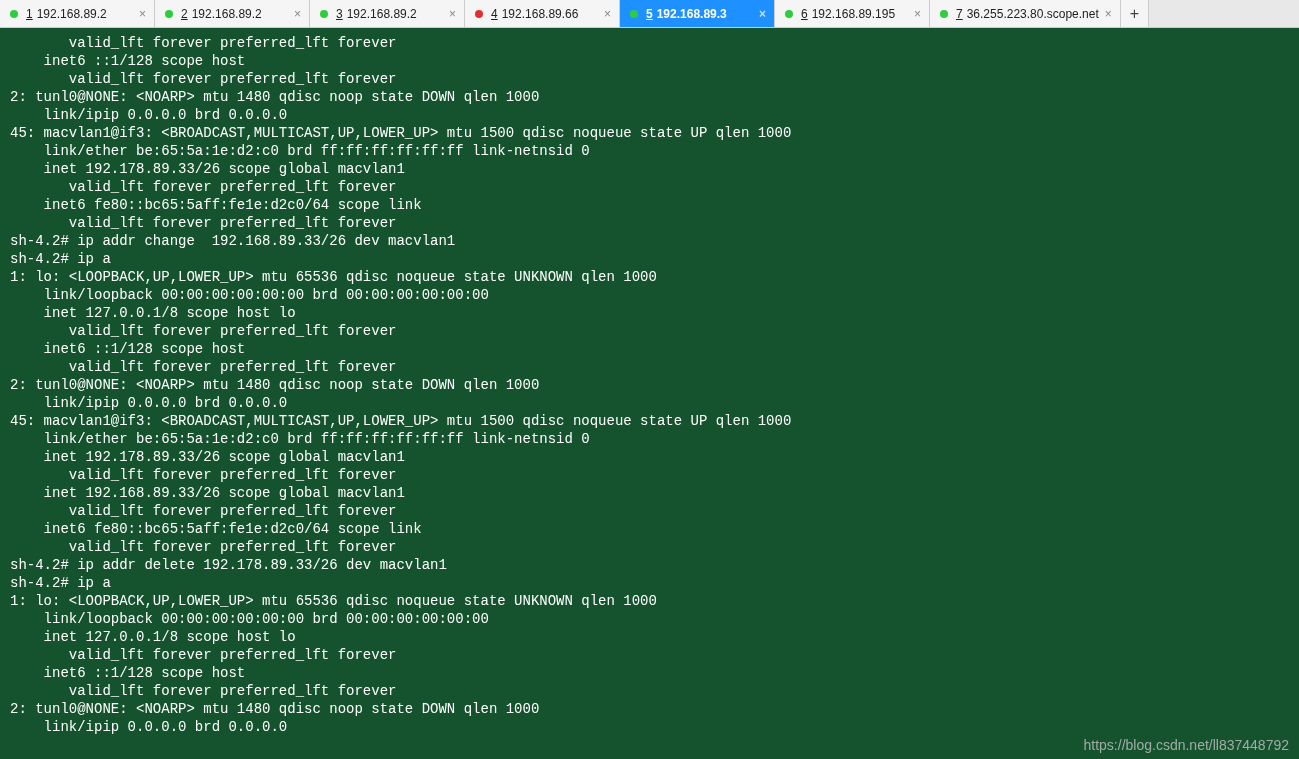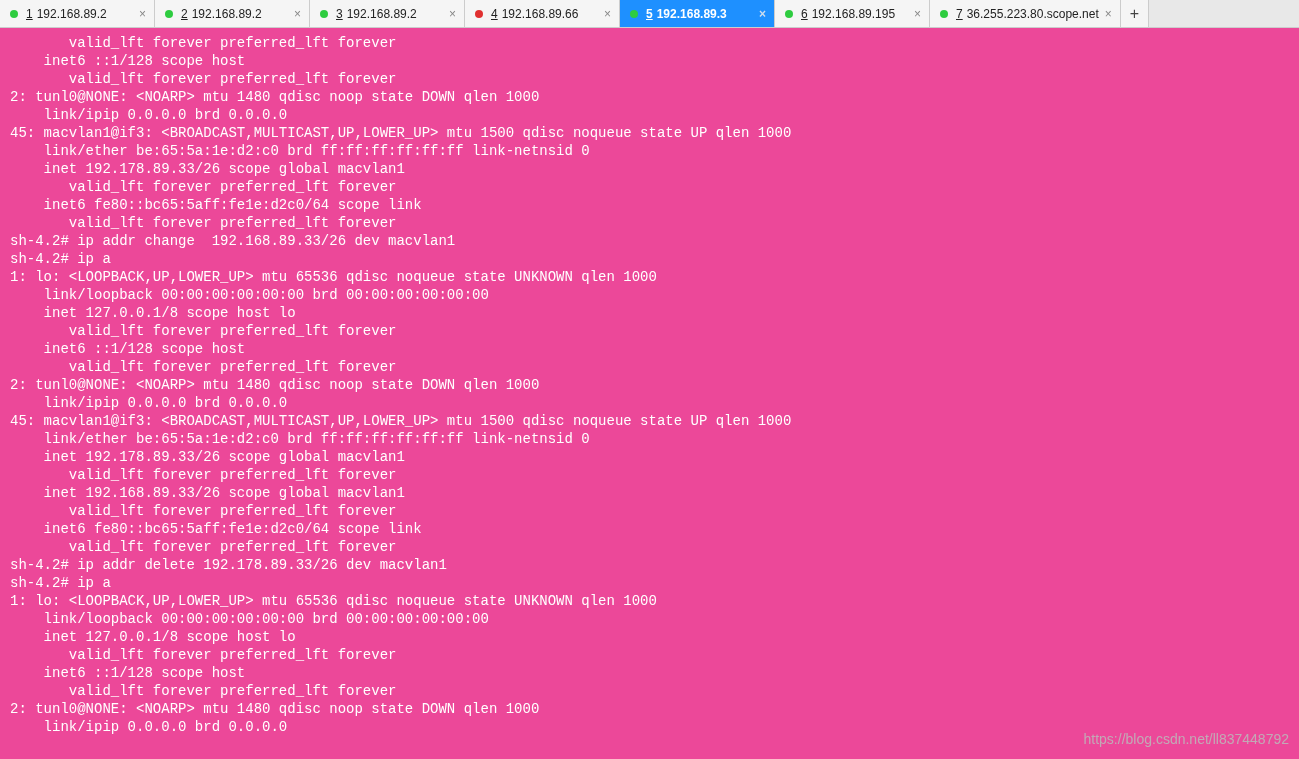--- a/index.html
+++ b/index.html
@@ -58,34 +58,34 @@
     display: flex;
     align-items: center;
     justify-content: center;
     font-size: 16px;
     color: #444;
     background: #f5f5f5;
     border-right: 1px solid #ccc;
     cursor: pointer;
   }
   .terminal {
-    background: #ec4899;
+    background: #14532d;
     color: #fff;
     font-family: "Consolas", "Courier New", monospace;
     font-size: 14px;
     line-height: 18px;
     padding: 6px 6px 6px 10px;
     white-space: pre;
     height: calc(759px - 28px);
     overflow: hidden;
   }
   .watermark {
     position: absolute;
     right: 10px;
-    bottom: 12px;
+    bottom: 6px;
     color: #bbb;
     font-size: 14px;
     font-family: Arial, sans-serif;
     opacity: 0.85;
     padding-left: 36px;
   }
 </style>
 </head>
 <body>
 

